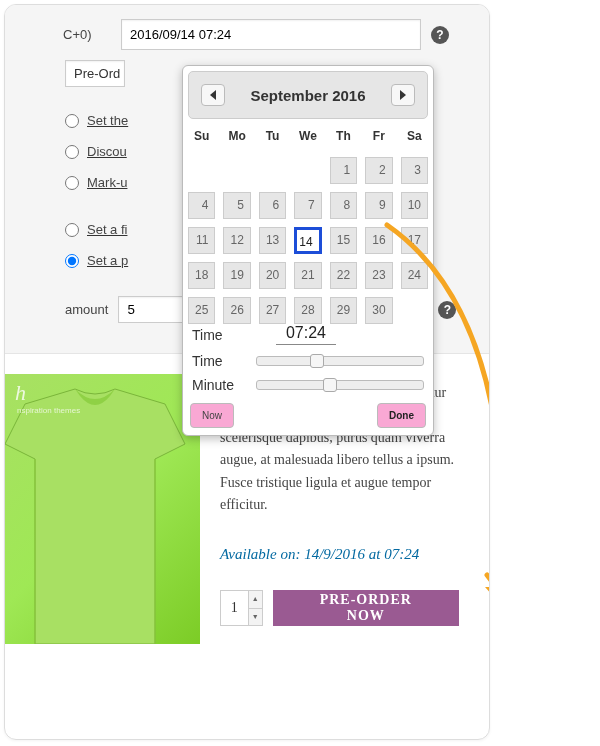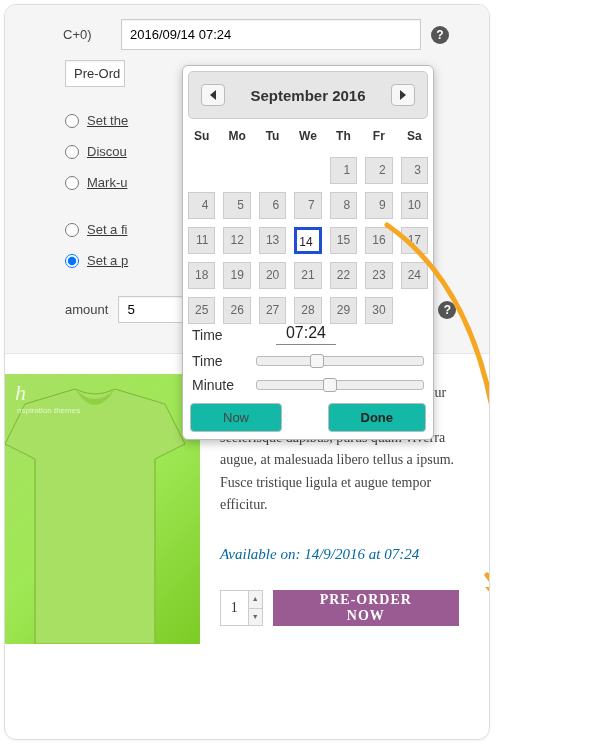--- a/index.html
+++ b/index.html
@@ -208,25 +208,25 @@
       border: 1px solid #aaa;
       border-radius: 3px;
     }
     .dp-footer {
       display: flex;
       justify-content: space-between;
       margin-top: 10px;
       padding: 0 2px 2px 2px;
     }
     .dp-btn {
-      padding: 6px 32px;
-      background: #14b8a6;
+      padding: 6px 11px;
+      background: #f9a8d4;
       border: 1px solid #bbb;
       border-radius: 4px;
-      font-size: 13px;
+      font-size: 10px;
       cursor: pointer;
       color: #444;
     }
     .dp-btn.done { font-weight: bold; color: #222; }
 
     
     .product-section {
       background: #fff;
       padding: 20px 30px 20px 0;
       display: flex;

